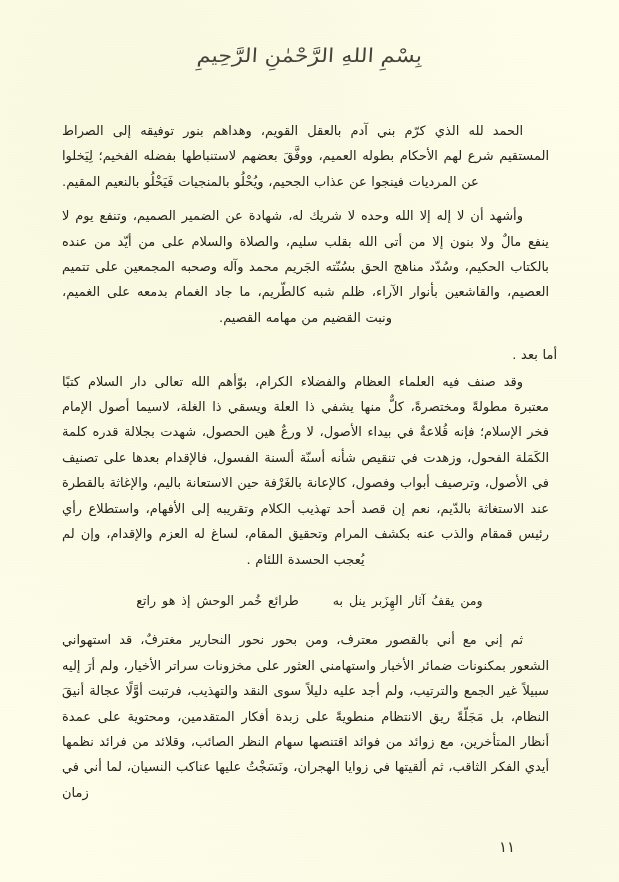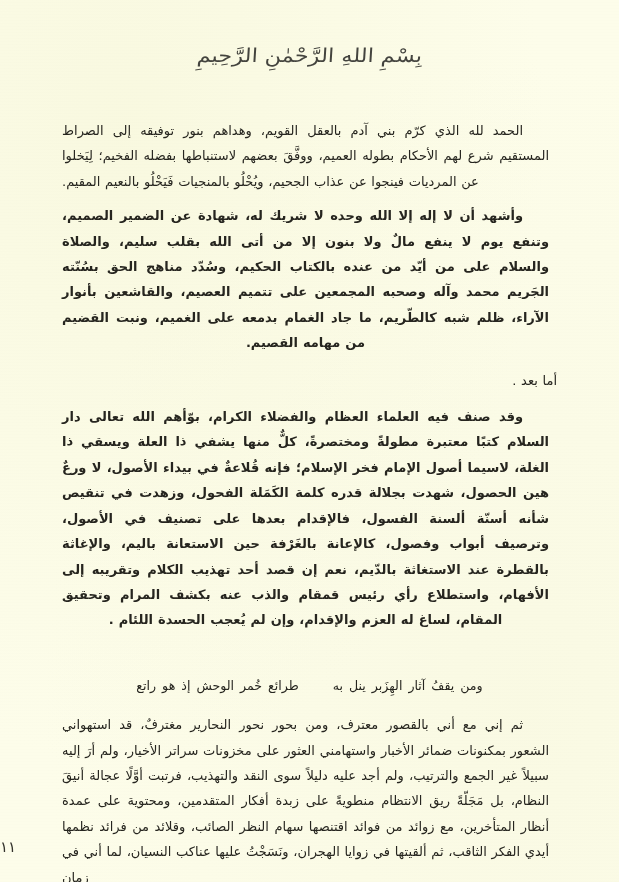--- a/index.html
+++ b/index.html
@@ -59,29 +59,28 @@
   }
   .para {
     margin: 0 8px 9px 0;
     text-indent: 26px;
     text-align: justify;
     text-align-last: right;
     word-spacing: 0.5px;
   }
   .para.last-centered {
     text-align-last: center;
-    font-weight: bold;
   }
   .para.last-left {
     text-align-last: left;
   }
 
   
   .amma-baad {
-    margin: 12px 0 11px 0;
+    margin: 12px 0 1px 0;
     text-indent: 0;
     text-align: right;
     letter-spacing: 0.3px;
   }
 
   
   .verse {
     display: flex;
     flex-direction: row;
     justify-content: center;
@@ -92,33 +91,32 @@
     font-size: 12.6px;
     letter-spacing: 2.4px;
     word-spacing: 2px;
   }
   .hemistich {
     white-space: nowrap;
   }
   .hemistich-first {
     margin-left: 34px;
     text-align: right;
-    margin-top: 24px;
   }
   .hemistich-second {
     text-align: left;
   }
 
   
   .page-number {
     position: absolute;
     bottom: 26px;
     left: 0;
     width: 515px;
-    text-align: left;
+    text-align: right;
     font-family: "DejaVu Sans", sans-serif;
     font-size: 15px;
     color: #34332c;
     letter-spacing: 1px;
   }
 
   
   .scan-grain {
     position: absolute;
     inset: 0;

